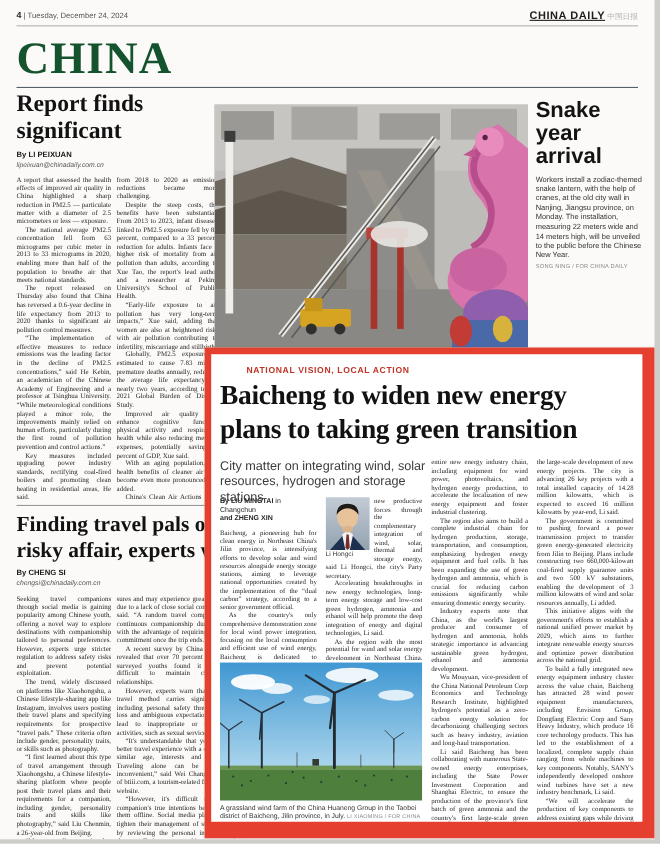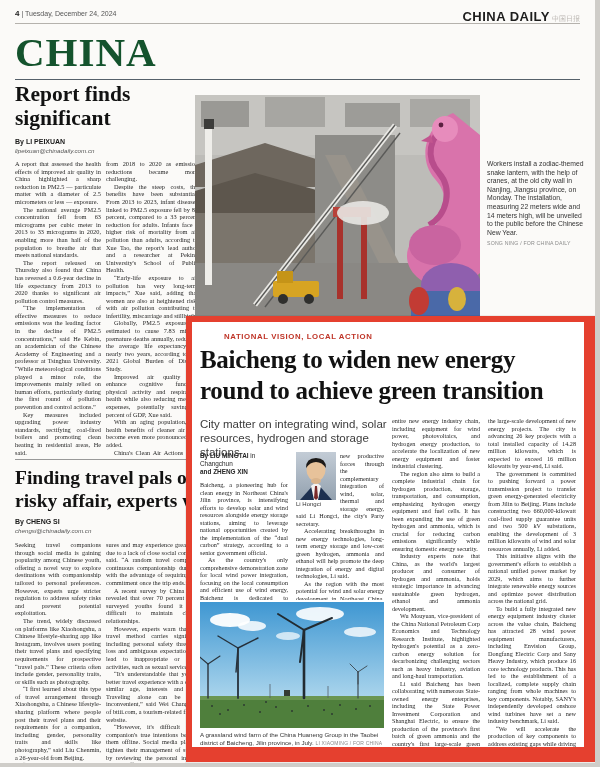--- a/index.html
+++ b/index.html
@@ -4,21 +4,21 @@
 <style>
   * { margin:0; padding:0; box-sizing:border-box; }
   html,body { width:600px; height:767px; }
   body { background:#cfcdc9; font-family:"Liberation Serif", serif; color:#222; overflow:hidden; }
   #paper { position:absolute; left:0; top:0; width:595px; height:763px; background:#fbfaf8; overflow:hidden; }
 
   
   .hdr { position:absolute; top:9px; left:15px; right:15px; height:12px; font-family:"Liberation Sans",sans-serif; font-size:7px; color:#555; }
   .hdr .pgnum { font-weight:bold; color:#222; font-size:8px; }
   .hdr-right { position:absolute; right:0; top:0; }
-  .hdr-right .brand { font-weight:bold; color:#1d1d1d; letter-spacing:.5px; font-size:13px; }
+  .hdr-right .brand { font-weight:bold; color:#1d1d1d; letter-spacing:.5px; font-size:10px;text-decoration:underline; }
   .hdr-right .brand-cn { color:#b9b5b0; font-size:7px; }
   .rule-thin { position:absolute; left:15px; right:15px; height:1px; background:#b5b2ad; }
   #masthead { position:absolute; top:28px; left:15px; font-family:"Liberation Serif",serif; font-weight:bold; font-size:41px; letter-spacing:1px; color:#14532d; }
   .rule-mast { position:absolute; top:79px; left:15px; right:15px; height:1px; background:#55606a; }
 
   
   .headline { font-family:"Liberation Serif",serif; font-weight:bold; color:#121212; }
   .byline { font-family:"Liberation Sans",sans-serif; font-weight:bold; font-size:7px; color:#1a1a1a; }
   .byline-mail { font-family:"Liberation Sans",sans-serif; font-style:italic; font-size:6.2px; color:#555; }
   .bodycol { font-size:6.3px; line-height:7.6px; text-align:justify; overflow:hidden; color:#262626; }
@@ -173,31 +173,36 @@
         <path d="M236,40 L226,46 L238,48 Z" fill="#c2558f"></path>
         <ellipse cx="240" cy="150" rx="26" ry="20" fill="#c964a0"></ellipse>
         <ellipse cx="256" cy="190" rx="30" ry="22" fill="#8f5fae"></ellipse>
         <rect x="216" y="196" width="69" height="28" fill="#4a69a8"></rect>
         <ellipse cx="224" cy="206" rx="10" ry="14" fill="#c23b34"></ellipse>
         <ellipse cx="262" cy="204" rx="9" ry="12" fill="#d7b23c"></ellipse>
       </g>
     </svg>
   </div>
 
+  <div id="snake-head">
+    <div>Snake</div>
+    <div>year</div>
+    <div>arrival</div>
+  </div>
   <div id="snake-cap">
     <span>Workers install a zodiac-themed snake lantern, with the help of cranes, at the old city wall in Nanjing, Jiangsu province, on Monday. The installation, measuring 22 meters wide and 14 meters high, will be unveiled to the public before the Chinese New Year.</span>
     <div id="snake-cred">SONG NING / FOR CHINA DAILY</div>
   </div>
 
   <div id="feature">
     <div id="feature-inner">
       <div id="kicker">NATIONAL VISION, LOCAL ACTION</div>
       <div id="f-head" class="headline">
         <div>Baicheng to widen new energy</div>
-        <div>round to achieve green transition</div>
+        <div>plans to taking green transition</div>
       </div>
       <div id="f-sub">
         <div>City matter on integrating wind, solar</div>
         <div>resources, hydrogen and storage stations</div>
       </div>
 
       <div id="fc1" class="fcol">
         <div id="f-by">
           <b>By LIU MINGTAI</b><span> in Changchun</span><br>
           <b>and ZHENG XIN</b>

